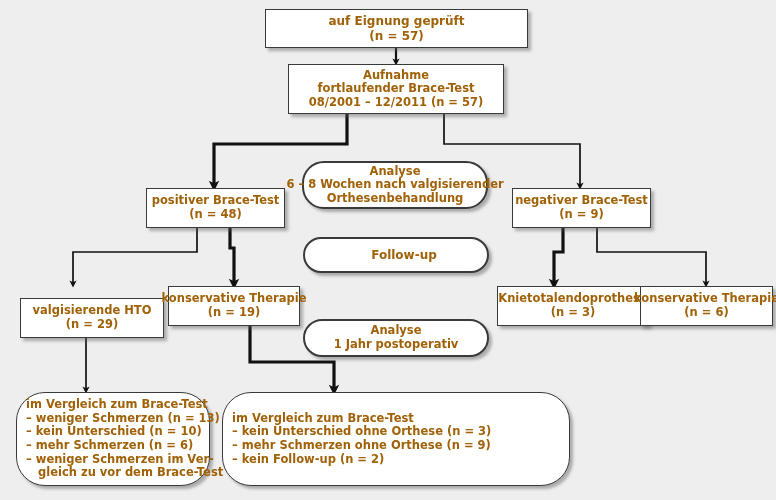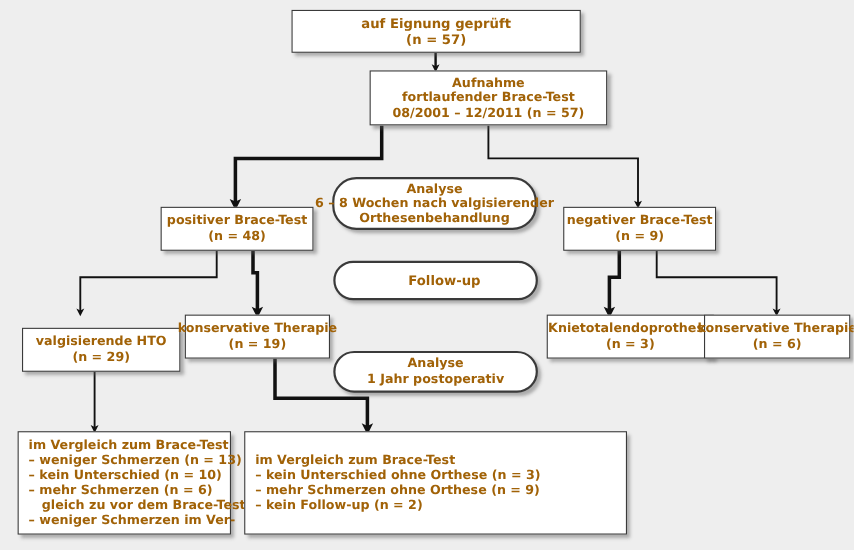--- a/index.html
+++ b/index.html
@@ -37,20 +37,21 @@
     color: #a16207;
     z-index: 2;
   }
   .node.center {
     align-items: center;
     text-align: center;
   }
   .node.left {
     align-items: flex-start;
     text-align: left;
+    border-radius: 29px;
   }
   .node.rounded {
     border-radius: 22px;
     border-width: 2px;
   }
   .line {
     line-height: 1.18;
     white-space: pre;
   }
   .bold {
@@ -99,21 +100,21 @@
     <path d="M86,326 L86,390" stroke="#111111" stroke-width="1.7" fill="none" marker-end="url(#arrowThin)"></path>
 
     <path d="M250,326 L250,362 L334,362 L334,390" stroke="#111111" stroke-width="3.2" fill="none" marker-end="url(#arrowThick)"></path>
   </svg>
 
   <div class="node center" style="left:265px; top:9px; width:263px; height:39px;">
     <span class="line t12 bold pad">auf Eignung geprüft</span>
     <span class="line t12 bold pad">(n = 57)</span>
   </div>
 
-  <div class="node center" style="left:288px; top:64px; width:216px; height:50px;margin-left:48px;">
+  <div class="node center" style="left:288px; top:64px; width:216px; height:50px;">
     <span class="line t11 bold pad">Aufnahme</span>
     <span class="line t11 bold pad">fortlaufender Brace-Test</span>
     <span class="line t11 bold pad">08/2001 – 12/2011 (n = 57)</span>
   </div>
 
   <div class="node center rounded" style="left:302px; top:161px; width:186px; height:48px;">
     <span class="line t11 bold pad">Analyse</span>
     <span class="line t11 bold pad">6 – 8 Wochen nach valgisierender</span>
     <span class="line t11 bold pad">Orthesenbehandlung</span>
   </div>
@@ -155,22 +156,22 @@
   <div class="node center" style="left:640px; top:286px; width:133px; height:40px;">
     <span class="line t11 bold pad">konservative Therapie</span>
     <span class="line t11 bold pad">(n = 6)</span>
   </div>
 
   <div class="node left" style="left:16px; top:392px; width:194px; height:94px;">
     <span class="line t11 bold">im Vergleich zum Brace-Test</span>
     <span class="line t11 bold">– weniger Schmerzen (n = 13)</span>
     <span class="line t11 bold">– kein Unterschied (n = 10)</span>
     <span class="line t11 bold">– mehr Schmerzen (n = 6)</span>
+    <span class="line t11 bold">– weniger Schmerzen im Ver-</span>
     <span class="line t11 bold">   gleich zu vor dem Brace-Test</span>
-    <span class="line t11 bold">– weniger Schmerzen im Ver-</span>
   </div>
 
   <div class="node left" style="left:222px; top:392px; width:348px; height:94px;">
     <span class="line t11 bold">im Vergleich zum Brace-Test</span>
     <span class="line t11 bold">– kein Unterschied ohne Orthese (n = 3)</span>
     <span class="line t11 bold">– mehr Schmerzen ohne Orthese (n = 9)</span>
     <span class="line t11 bold">– kein Follow-up (n = 2)</span>
   </div>
 
 </div>

